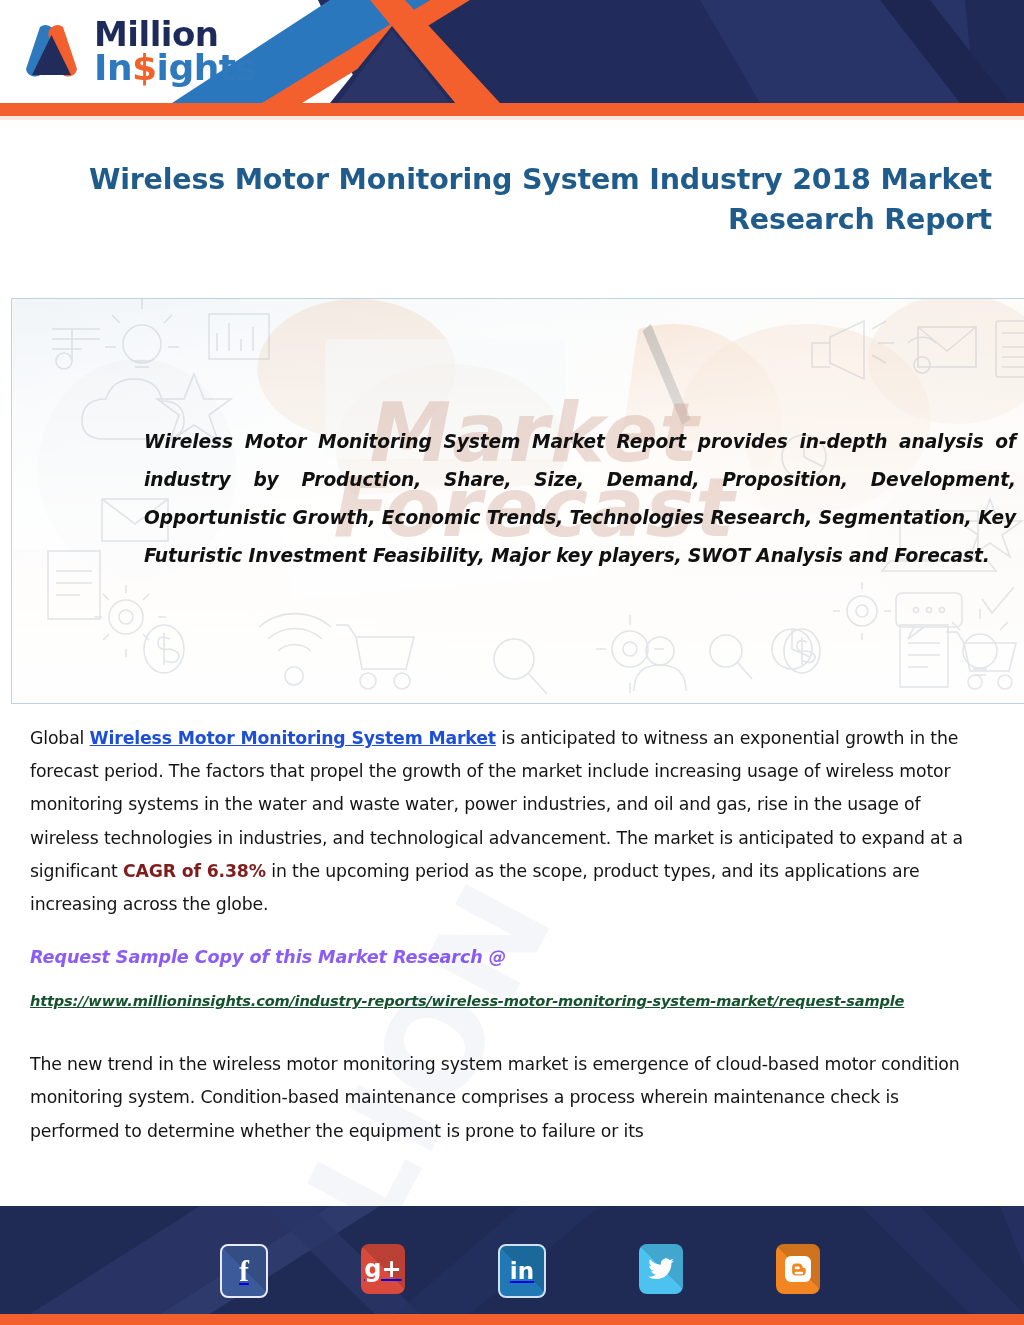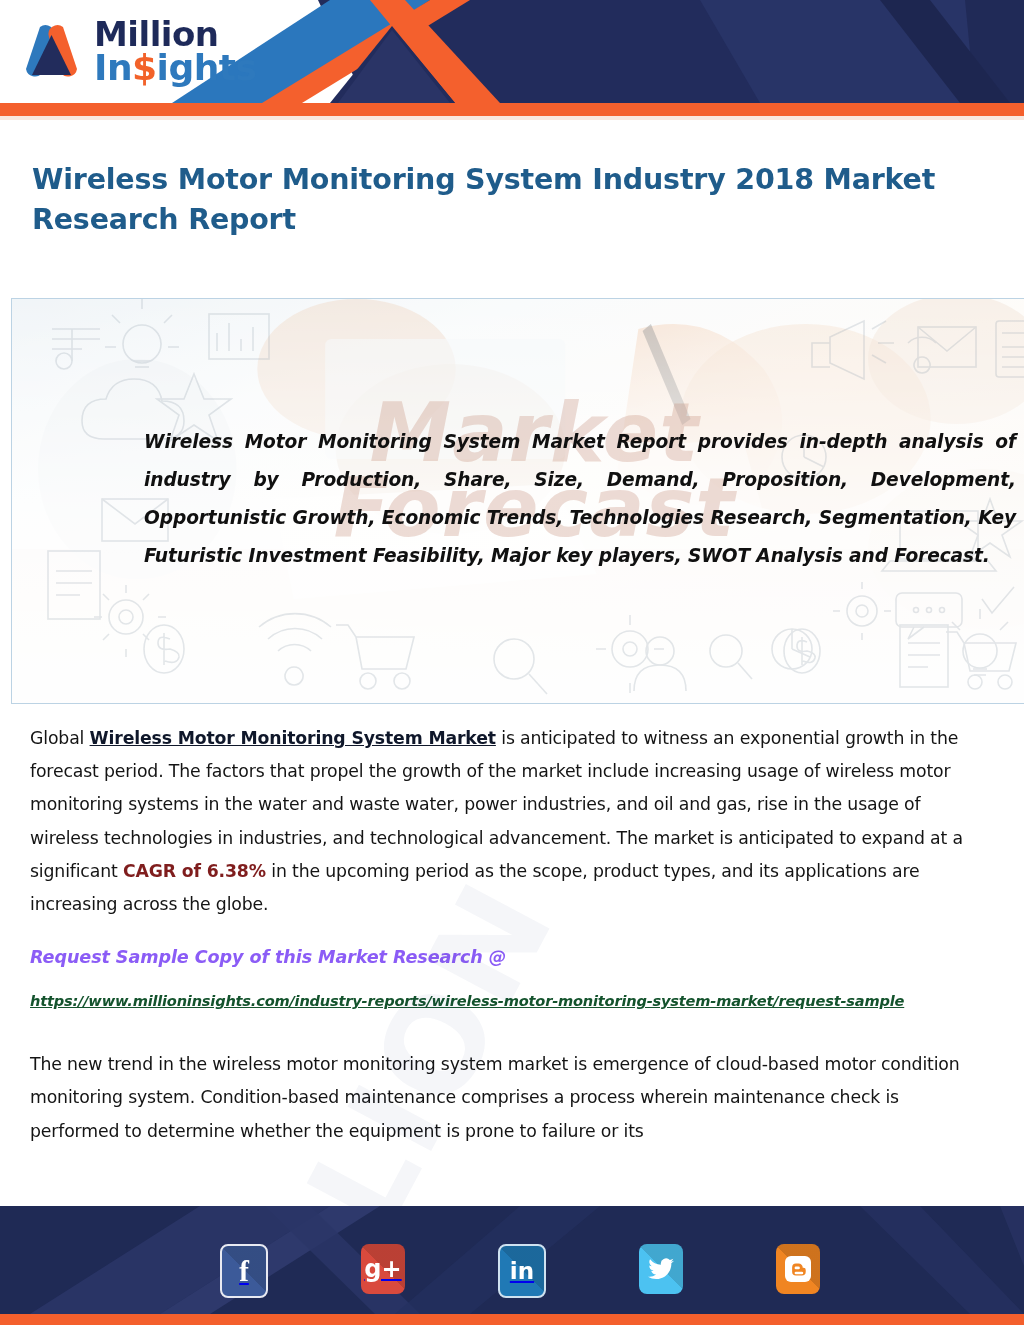--- a/index.html
+++ b/index.html
@@ -28,21 +28,21 @@
   .logo-insights{
     font-family:"DejaVu Sans", sans-serif;
     font-size:36px;font-weight:700;color:#2e79bd;letter-spacing:-0.5px;
     position:relative;
   }
   .logo-insights .dollar{color:#f2622a;}
 
   
   .title{
     position:absolute;left:32px;top:160px;width:960px;
-    text-align:left;
+    text-align:right;
     font-family:"DejaVu Sans", sans-serif;
     font-size:28.5px;font-weight:700;color:#1f5c8b;
     line-height:1.42;letter-spacing:-0.2px;
   }
 
   
   .banner{
     position:absolute;left:11px;top:298px;width:1001px;height:404px;
     border:1px solid #bcd3e4;
     background:linear-gradient(150deg,#eef3f6 0%,#f7fafb 18%,#fdfcfa 42%,#fbf7f3 62%,#f4f7f9 84%,#eaf0f4 100%);
@@ -77,21 +77,21 @@
     color:rgba(30,50,110,0.045);
     transform:rotate(-62deg);transform-origin:left top;
     white-space:nowrap;pointer-events:none;letter-spacing:4px;
   }
   .para{
     font-family:"DejaVu Sans", sans-serif;
     font-size:17.3px;color:#141414;line-height:1.92;
     margin:0 0 12px 0;letter-spacing:-0.15px;
   }
   .para a.inline-link{
-    color:#0f172a;font-weight:700;text-decoration:underline;
+    color:#1d4ed8;font-weight:700;text-decoration:underline;
   }
   .para b{font-weight:700;color:#7f1d1d;}
 
   .req-line{
     font-family:"DejaVu Sans", sans-serif;
     font-size:17.6px;font-weight:700;font-style:italic;
     color:#8b5cf6;margin:26px 0 0 0;letter-spacing:-0.1px;
   }
   .req-url{
     display:inline-block;margin-top:25px;

